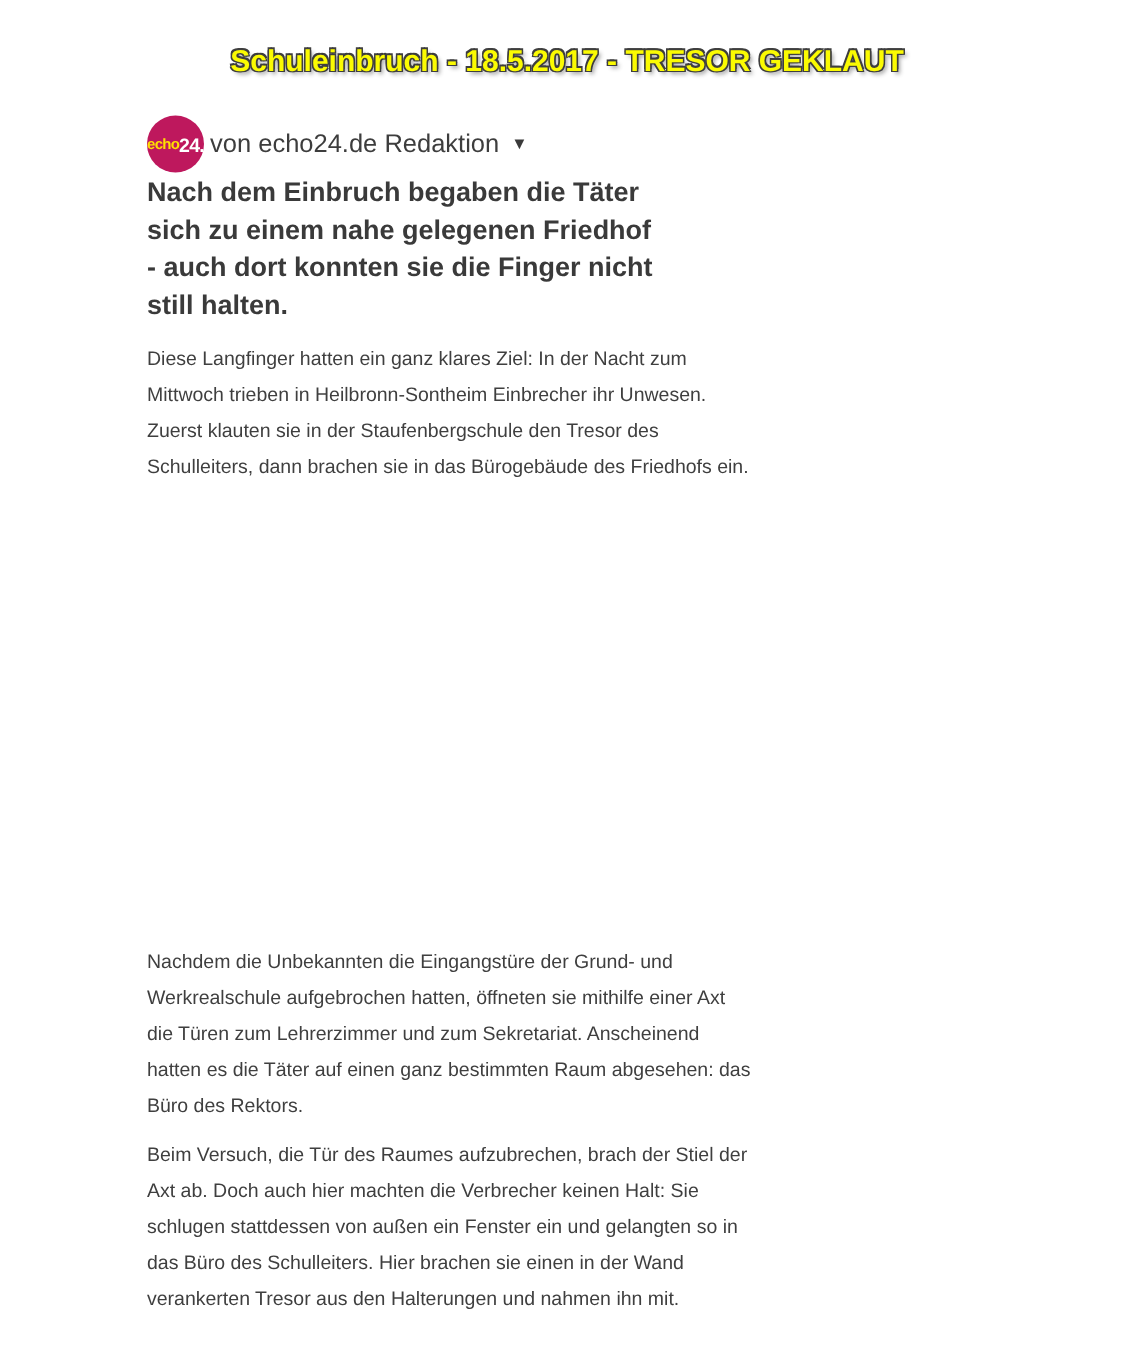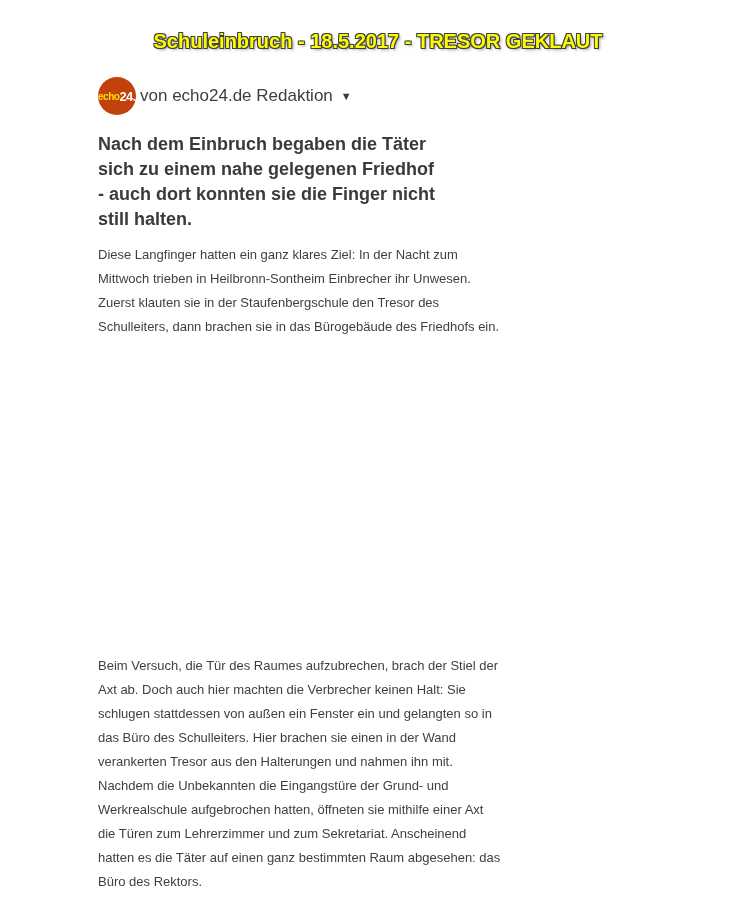--- a/index.html
+++ b/index.html
@@ -35,21 +35,21 @@
     margin-top: 20px;
     display: flex;
     align-items: center;
     height: 40px;
     cursor: pointer;
   }
   .logo {
     width: 38px;
     height: 38px;
     border-radius: 50%;
-    background: #c2410c;
+    background: #be185d;
     display: flex;
     align-items: center;
     justify-content: center;
     flex: 0 0 auto;
     letter-spacing: -0.5px;
   }
   .logo-echo {
     color: #ffdf00;
     font-size: 10px;
     font-weight: 700;
@@ -64,21 +64,20 @@
     font-size: 17px;
     color: #3d3d3d;
   }
   .caret {
     margin-left: 8px;
     font-size: 11px;
     color: #3a3a3a;
     line-height: 1;
   }
   .lead {
-    margin-top: 16px;
     font-size: 18px;
     line-height: 25px;
     font-weight: 700;
     color: #3a3a3a;
     white-space: pre-line;
   }
   .body-p {
     font-size: 13px;
     line-height: 24px;
     color: #3f3f3f;
@@ -112,25 +111,25 @@
 - auch dort konnten sie die Finger nicht
 still halten.</p>
 
   <p class="body-p p-first">Diese Langfinger hatten ein ganz klares Ziel: In der Nacht zum
 Mittwoch trieben in Heilbronn-Sontheim Einbrecher ihr Unwesen.
 Zuerst klauten sie in der Staufenbergschule den Tresor des
 Schulleiters, dann brachen sie in das Bürogebäude des Friedhofs ein.</p>
 
   <div class="image-area"></div>
 
+  <p class="body-p">Nachdem die Unbekannten die Eingangstüre der Grund- und
+Werkrealschule aufgebrochen hatten, öffneten sie mithilfe einer Axt
+die Türen zum Lehrerzimmer und zum Sekretariat. Anscheinend
+hatten es die Täter auf einen ganz bestimmten Raum abgesehen: das
+Büro des Rektors.</p>
+
   <p class="body-p p-last">Beim Versuch, die Tür des Raumes aufzubrechen, brach der Stiel der
 Axt ab. Doch auch hier machten die Verbrecher keinen Halt: Sie
 schlugen stattdessen von außen ein Fenster ein und gelangten so in
 das Büro des Schulleiters. Hier brachen sie einen in der Wand
 verankerten Tresor aus den Halterungen und nahmen ihn mit.</p>
 
-  <p class="body-p">Nachdem die Unbekannten die Eingangstüre der Grund- und
-Werkrealschule aufgebrochen hatten, öffneten sie mithilfe einer Axt
-die Türen zum Lehrerzimmer und zum Sekretariat. Anscheinend
-hatten es die Täter auf einen ganz bestimmten Raum abgesehen: das
-Büro des Rektors.</p>
-
 </div>
 
 </body></html>

